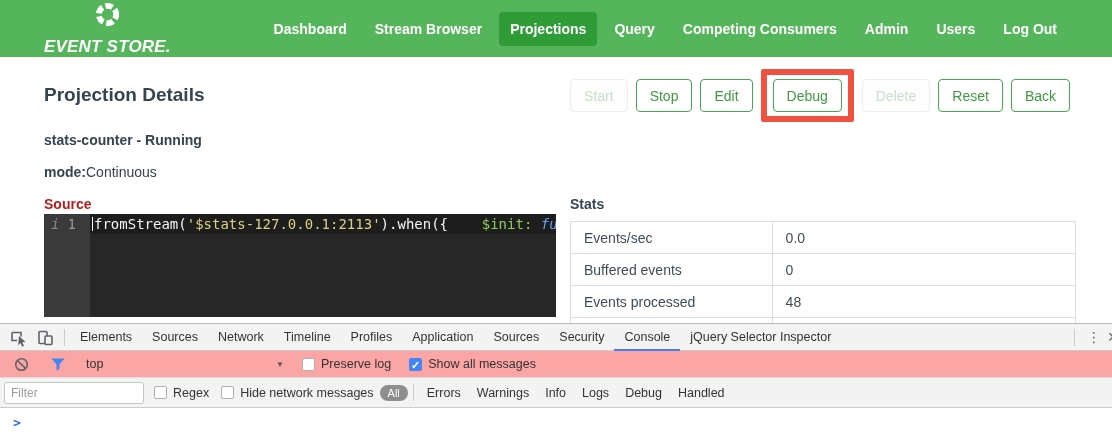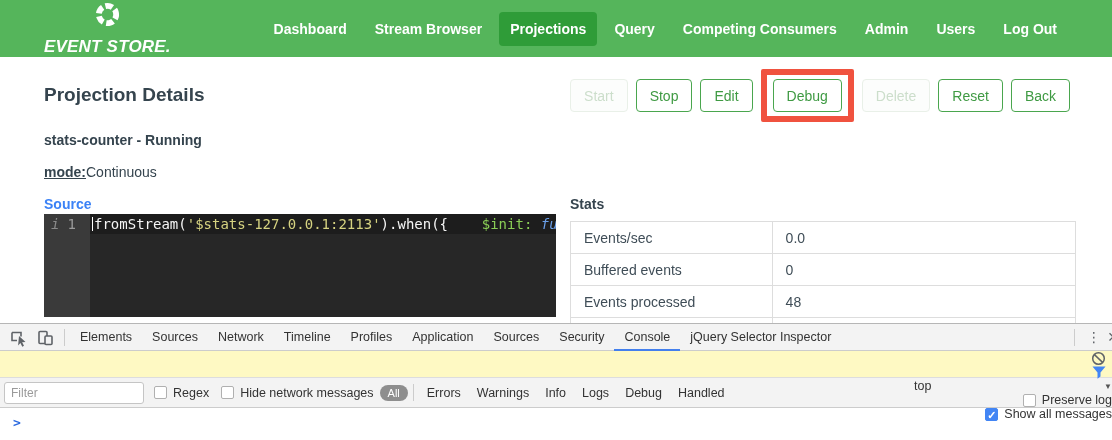--- a/index.html
+++ b/index.html
@@ -25,25 +25,25 @@
   .actions { position:absolute; right:42px; top:69px; display:flex; align-items:center; gap:8px; }
   .btn { height:33px; padding:0 13px; background:#fff; border:1px solid #4aa64e;
     border-radius:4px; color:#3f9a43; font-size:14px; font-family:"Liberation Sans",sans-serif;
     cursor:pointer; }
   .btn.disabled { color:#ccdecb; border-color:#e9f0e8; background:#fcfdfc; cursor:default; }
   .debug-highlight { border:6px solid #f0523f; padding:4px 6px; border-radius:2px; display:flex; }
 
   .status-line { position:absolute; left:44px; top:132px; font-size:14px; font-weight:bold;
     color:#35444e; }
   .mode-line { position:absolute; left:44px; top:164px; font-size:14px; color:#35444e; }
-  .mode-line .mode-key { font-weight:bold;text-decoration:underline; }
+  .mode-line .mode-key { font-weight:bold; }
 
   
   .section-label-source { position:absolute; left:44px; top:196px; font-size:14px;
-    font-weight:bold; color:#3b82f6; }
+    font-weight:bold; color:#b91c1c; }
   .editor { position:absolute; left:44px; top:214px; width:512px; height:103px;
     background:#272727; display:flex; overflow:hidden;
     font-family:"DejaVu Sans Mono","Liberation Mono",monospace; font-size:14px; }
   .editor-gutter { width:46px; background:#3a3a3a; color:#9a9a9a; flex:none;
     display:flex; justify-content:flex-start; }
   .gutter-line { height:20px; line-height:20px; display:flex; gap:8px; padding-left:7px;
     width:100%; }
   .gutter-info { font-style:italic; color:#8a8a8a; }
   .code-area { flex:1;text-align:right; }
   .code-line { height:20px; line-height:20px; background:#1d1d1d; white-space:pre;
@@ -71,22 +71,22 @@
     display:flex; align-items:center; padding-left:5px; }
   .dt-iconbtn { width:27px; height:26px; display:flex; align-items:center;
     justify-content:center; cursor:pointer; }
   .dt-sep { width:1px; height:17px; background:#ccc; margin:0 5px; }
   .dt-tab { padding:0 10px; height:26px; line-height:26px; cursor:pointer; white-space:nowrap; }
   .dt-tab.active { border-bottom:2px solid #437fed; height:27px; }
   .dt-tabs-spacer { flex:1; }
   .kebab { font-size:14px; color:#5f6368; letter-spacing:0; line-height:10px; }
   .dt-close { margin-right:-7px; color:#5f6368; font-size:14px; }
 
-  .dt-console-bar { height:27px; background:#fef9c3; border-bottom:1px solid #ddd;
-    display:flex; align-items:flex-end; padding-left:8px;flex-direction:column; }
+  .dt-console-bar { height:27px; background:#fca5a5; border-bottom:1px solid #ddd;
+    display:flex; align-items:center; padding-left:8px; }
   .ctx-select { width:198px; margin-left:15px; display:flex; align-items:center;
     cursor:pointer; }
   .ctx-label { flex:1; }
   .ctx-arrow { color:#555; font-size:8px; }
   .chk { width:13px; height:13px; border:1px solid #b0b0b0; border-radius:2px;
     background:#fff; margin-right:6px; flex:none; cursor:pointer; }
   .chk.checked { background:#4285f4; border-color:#4285f4; color:#fff; font-size:11px;
     line-height:13px; text-align:center; font-weight:bold; }
   .chk-group { display:flex; align-items:center; margin-left:18px; cursor:pointer; }
 

